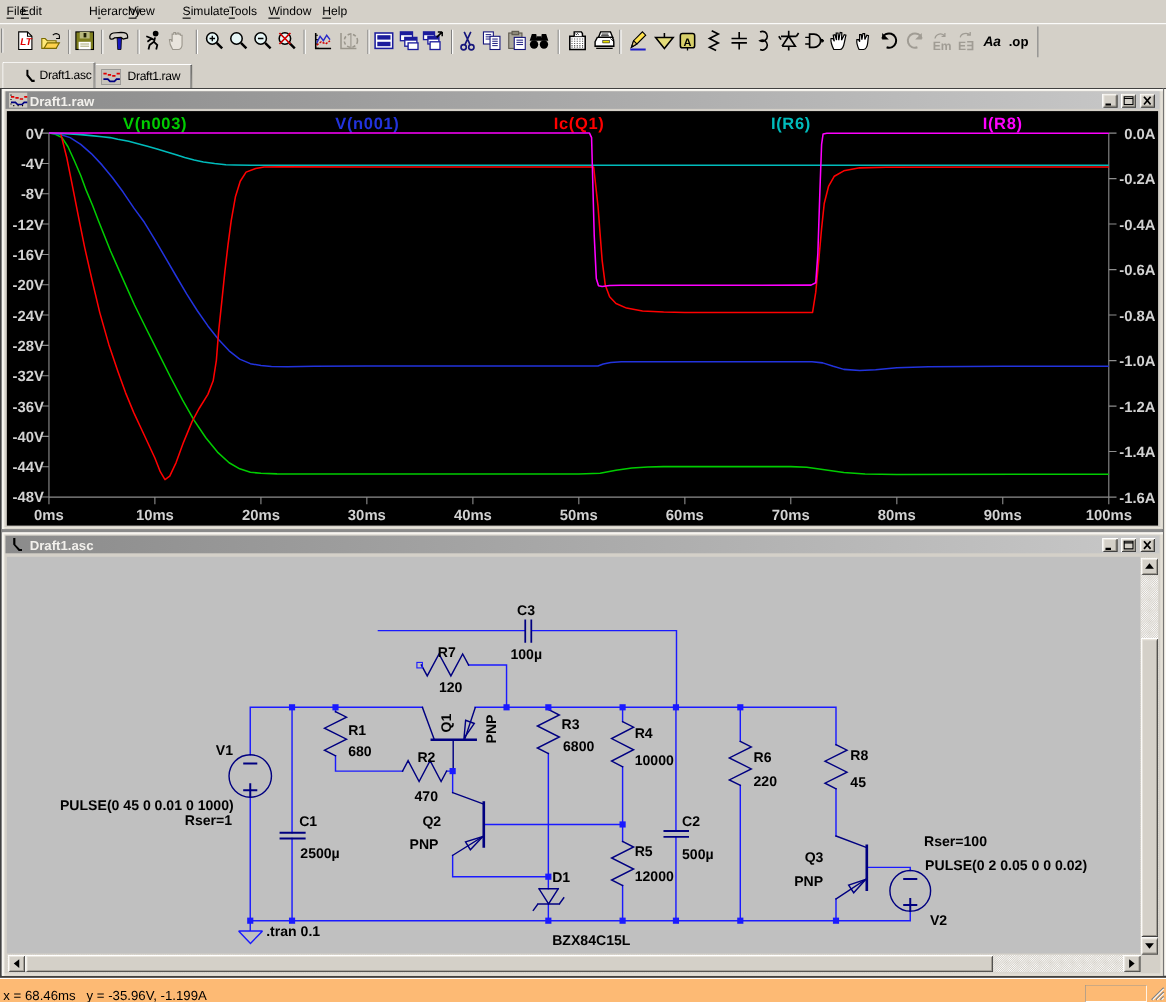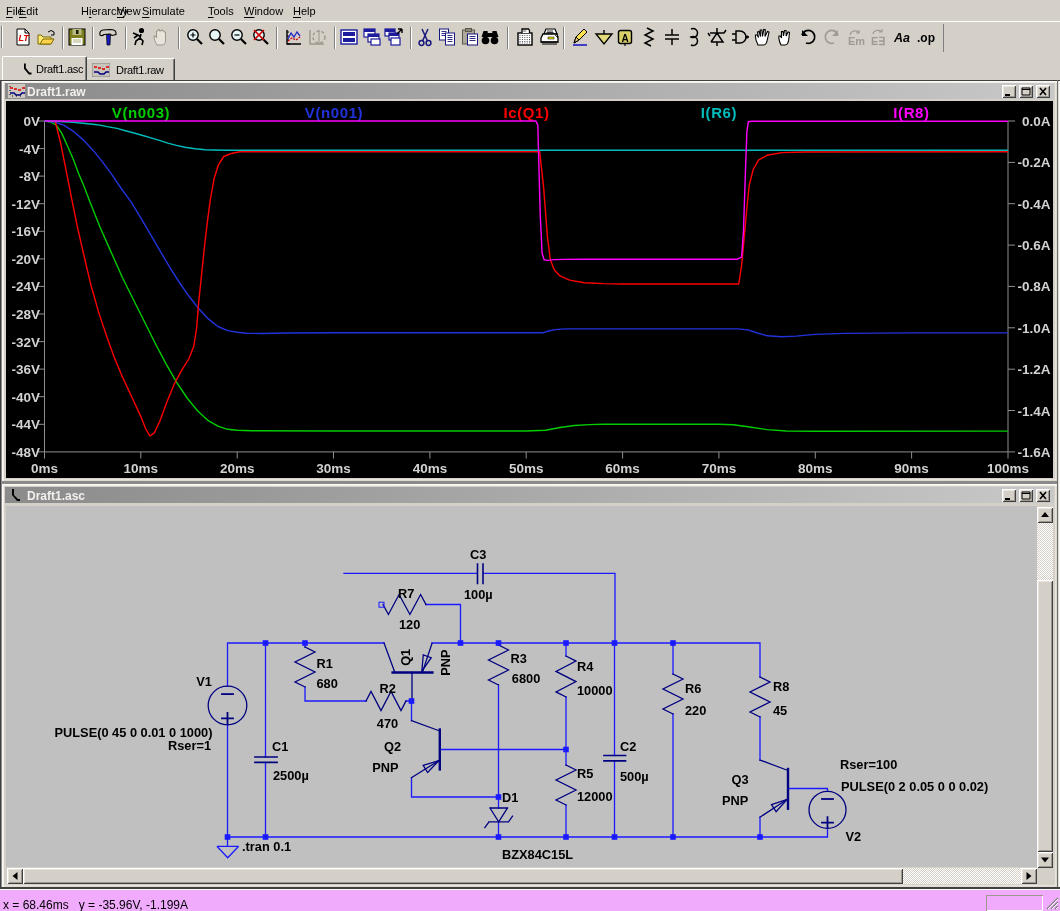--- a/index.html
+++ b/index.html
@@ -9,34 +9,34 @@
 .menubar u{text-decoration-thickness:1px;text-underline-offset:2px}
 .mbsep{position:absolute;left:0;top:21px;width:1060px;height:1px;background:#fff}
 .toolbar{position:absolute;left:0;top:22px;width:1060px;height:33px}
 .tabs{position:absolute;left:0;top:55px;width:1060px;height:25px}
 .tab{position:absolute;background:#d4d0c8;border-top:1px solid #fff;border-left:1px solid #fff;border-right:1px solid #404040;border-top-left-radius:2px;border-top-right-radius:2px;box-shadow:inset -1px 0 0 #808080;font-size:11px;color:#000}
 .mdi{position:absolute;left:0;top:80px;width:1060px;height:809px;background:#8a8a8a;box-shadow:inset 1px 1px 0 #404040,inset 0 -2px 0 #404040,inset -1px 0 0 #fbf9f5,inset -2px 0 0 #e4e0d8}
 .win{position:absolute;left:2px;width:1055px;background:#d4d0c8;box-shadow:inset 1px 1px 0 #fcfaf6,inset 2px 2px 0 #f2efe9,inset -1px -1px 0 #dedacf,inset -2px -2px 0 #e8e4dc}
 .titlebar{position:absolute;left:3px;top:2px;right:3px;height:16px;background:linear-gradient(90deg,#8b8b8b,#c8c8c8);color:#f2f0ec;font-weight:bold;font-size:12px}
 .tbtxt{position:absolute;left:22px;top:2px;letter-spacing:0}
 .tbtn{position:absolute;top:2px;width:14px;height:13px;background:#d4d0c8;box-shadow:inset 1px 1px 0 #ffffff,inset -1px -1px 0 #404040,inset 2px 2px 0 #e8e4dc,inset -2px -2px 0 #9c988f}
-.statusbar{position:absolute;left:0;top:889px;width:1060px;height:22px;background:#f0abfc;font-size:12px;color:#000}
+.statusbar{position:absolute;left:0;top:889px;width:1060px;height:22px;background:#fdba74;font-size:12px;color:#000}
 .sbline{position:absolute;left:0;top:0;width:1060px;height:1px;background:#fff}
 .sbtext{position:absolute;left:3px;top:9px}
 .sbpanel{position:absolute;left:986px;top:6px;width:57px;height:16px;box-shadow:inset 1px 1px 0 #9c988f,inset -1px -1px 0 #fff}
 svg text{font-family:"Liberation Sans",sans-serif}
 </style>
 </head>
 <body>
 <div class="menubar">
 <span style="left:6px"><u>F</u>ile</span>
 <span style="left:19px"><u>E</u>dit</span>
 <span style="left:81px">H<u>i</u>erarchy</span>
 <span style="left:117px"><u>V</u>iew</span>
-<span style="left:142px"><u>S</u>imulate</span>
+<span style="left:166px"><u>S</u>imulate</span>
 <span style="left:208px"><u>T</u>ools</span>
 <span style="left:244px"><u>W</u>indow</span>
 <span style="left:293px"><u>H</u>elp</span>
 </div>
 <div class="mbsep"></div>
 <div class="toolbar">
 <svg width="1060" height="33" viewBox="0 0 1060 33">
 <g shape-rendering="geometricPrecision">
 
 <line x1="2.5" y1="4" x2="2.5" y2="26" stroke="#fff"></line>

